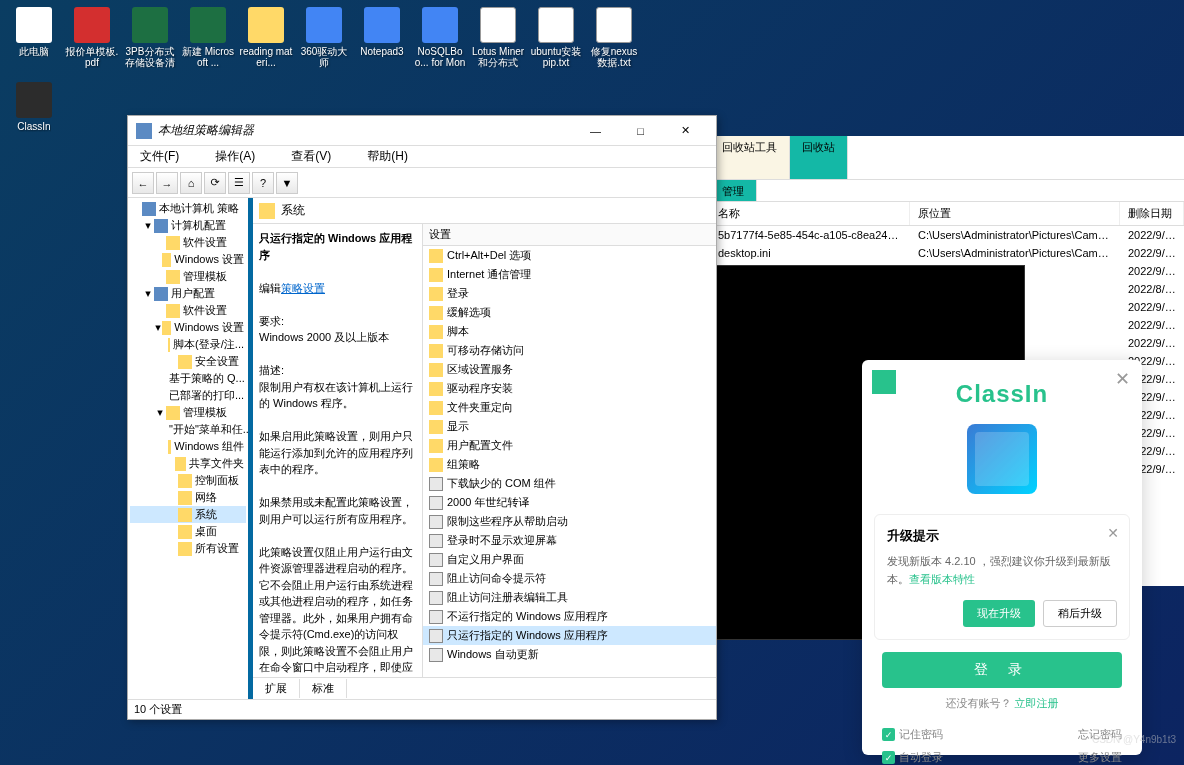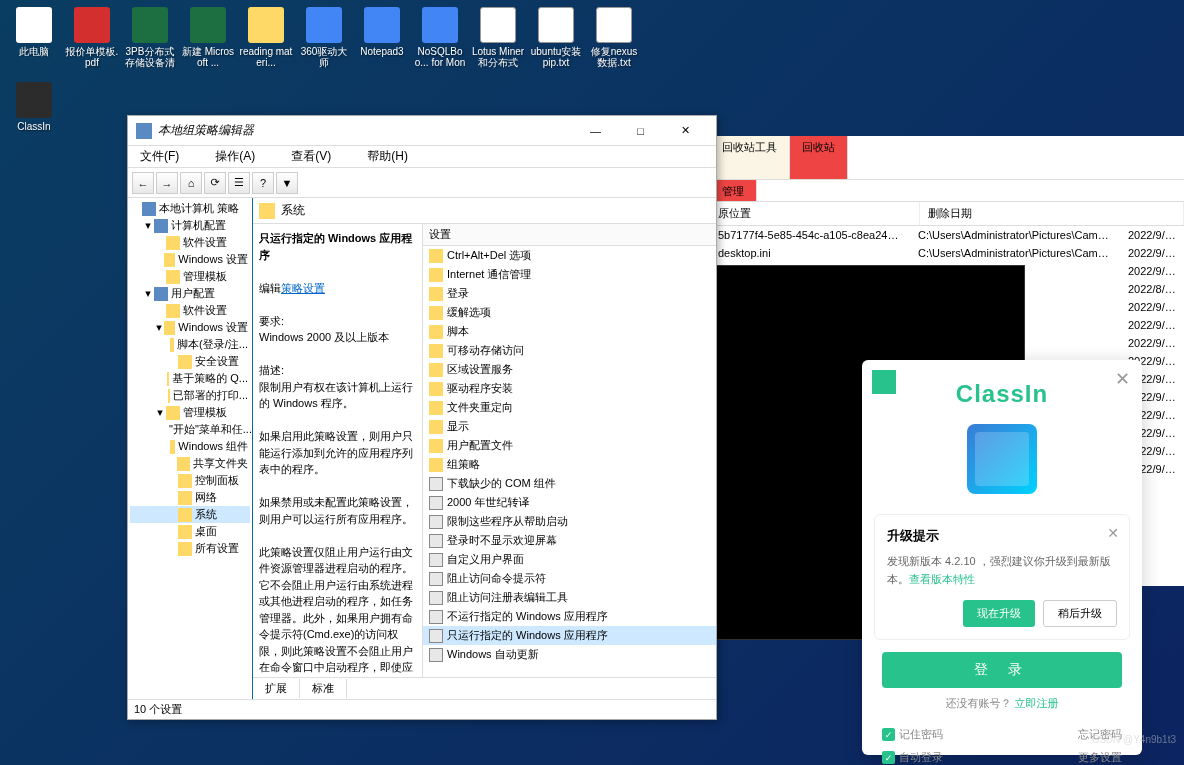--- a/index.html
+++ b/index.html
@@ -23,21 +23,21 @@
 .titlebar { height: 30px; background: #fff; display: flex; align-items: center; padding: 0 8px; border-bottom: 1px solid #ddd; }
 .titlebar-icon { width: 16px; height: 16px; background: #5b8ac3; margin-right: 6px; }
 .titlebar-title { flex: 1; font-size: 12px; font-style: italic; }
 .titlebar-btns { display: flex; }
 .titlebar-btn { width: 45px; height: 28px; display: flex; align-items: center; justify-content: center; font-size: 11px; cursor: pointer; }
 .menubar { height: 22px; display: flex; align-items: center; padding: 0 4px; font-size: 12px; border-bottom: 1px solid #ddd; gap: 20px; }
 .menu-item { padding: 2px 8px; cursor: pointer; }
 .toolbar { height: 30px; display: flex; align-items: center; padding: 0 4px; border-bottom: 1px solid #ddd; gap: 2px; }
 .tool-btn { width: 22px; height: 22px; border: 1px solid #ccc; background: linear-gradient(#fff, #e8e8e8); cursor: pointer; display: flex; align-items: center; justify-content: center; font-size: 11px; }
 .gp-body { flex: 1; display: flex; overflow: hidden; }
-.gp-tree { width: 125px; border-right: 1px solid #0369a1; overflow-y: auto; font-size: 11px; padding: 2px; }
+.gp-tree { width: 125px; border-right: 5px solid #0369a1; overflow-y: auto; font-size: 11px; padding: 2px; }
 .tree-item { padding: 1px 2px; display: flex; align-items: center; white-space: nowrap; }
 .tree-item.selected { background: #cde8ff; }
 .tree-toggle { width: 12px; display: inline-block; text-align: center; cursor: pointer; }
 .tree-icon { width: 14px; height: 14px; display: inline-block; margin-right: 3px; }
 .tree-icon.fld { background: #ffd968; }
 .tree-icon.comp { background: #5b8ac3; }
 .gp-content { flex: 1; display: flex; flex-direction: column; overflow: hidden; }
 .gp-header { padding: 4px 6px; border-bottom: 1px solid #ddd; display: flex; align-items: center; }
 .gp-header-icon { width: 16px; height: 16px; background: #ffd968; margin-right: 6px; }
 .gp-header-title { font-size: 12px; }
@@ -54,21 +54,21 @@
 .gp-list-icon.setting { background: #e8e8e8; border: 1px solid #888; }
 .gp-tabs { height: 22px; border-top: 1px solid #ddd; display: flex; align-items: center; font-size: 11px; }
 .gp-tab { padding: 2px 12px; border-right: 1px solid #ddd; cursor: pointer; }
 .gp-tab.active { background: #fff; }
 .gp-status { height: 20px; border-top: 1px solid #ddd; padding: 2px 6px; font-size: 11px; }
 
 
 .explorer { position: absolute; top: 136px; left: 710px; width: 474px; height: 450px; background: #fff; }
 .exp-header { height: 44px; background: #fff; display: flex; border-bottom: 1px solid #ddd; }
 .exp-tab { padding: 4px 12px; font-size: 11px; background: #faf5e4; border-right: 1px solid #ddd; }
-.exp-tab.plain { background: #ef4444; }
+.exp-tab.plain { background: #14b8a6; }
 .exp-cols { display: flex; font-size: 11px; border-bottom: 1px solid #ddd; }
 .exp-col { padding: 4px 8px; border-right: 1px solid #eee; }
 .exp-col.c1 { width: 200px; }
 .exp-col.c2 { width: 210px; }
 .exp-col.c3 { flex: 1; }
 .exp-row { display: flex; font-size: 11px; padding: 1px 0; }
 .exp-cell { padding: 2px 8px; overflow: hidden; white-space: nowrap; text-overflow: ellipsis; }
 .exp-cell.c1 { width: 200px; }
 .exp-cell.c2 { width: 210px; }
 .exp-cell.c3 { flex: 1; }
@@ -166,20 +166,21 @@
 
 <div class="explorer">
   <div class="exp-header">
     <div class="exp-tab">回收站工具</div>
     <div class="exp-tab plain">回收站</div>
   </div>
   <div class="exp-header" style="height:22px">
     <div class="exp-tab plain">管理</div>
   </div>
   <div class="exp-cols">
+    <div class="exp-col c1">名称</div>
     <div class="exp-col c2">原位置</div>
     <div class="exp-col c3">删除日期</div>
   </div>
   <div id="exp-rows">
       <div class="exp-row">
         <div class="exp-cell c1">5b7177f4-5e85-454c-a105-c8ea24a...</div>
         <div class="exp-cell c2">C:\Users\Administrator\Pictures\Camera Roll</div>
         <div class="exp-cell c3">2022/9/8 1</div>
       </div>
       <div class="exp-row">

